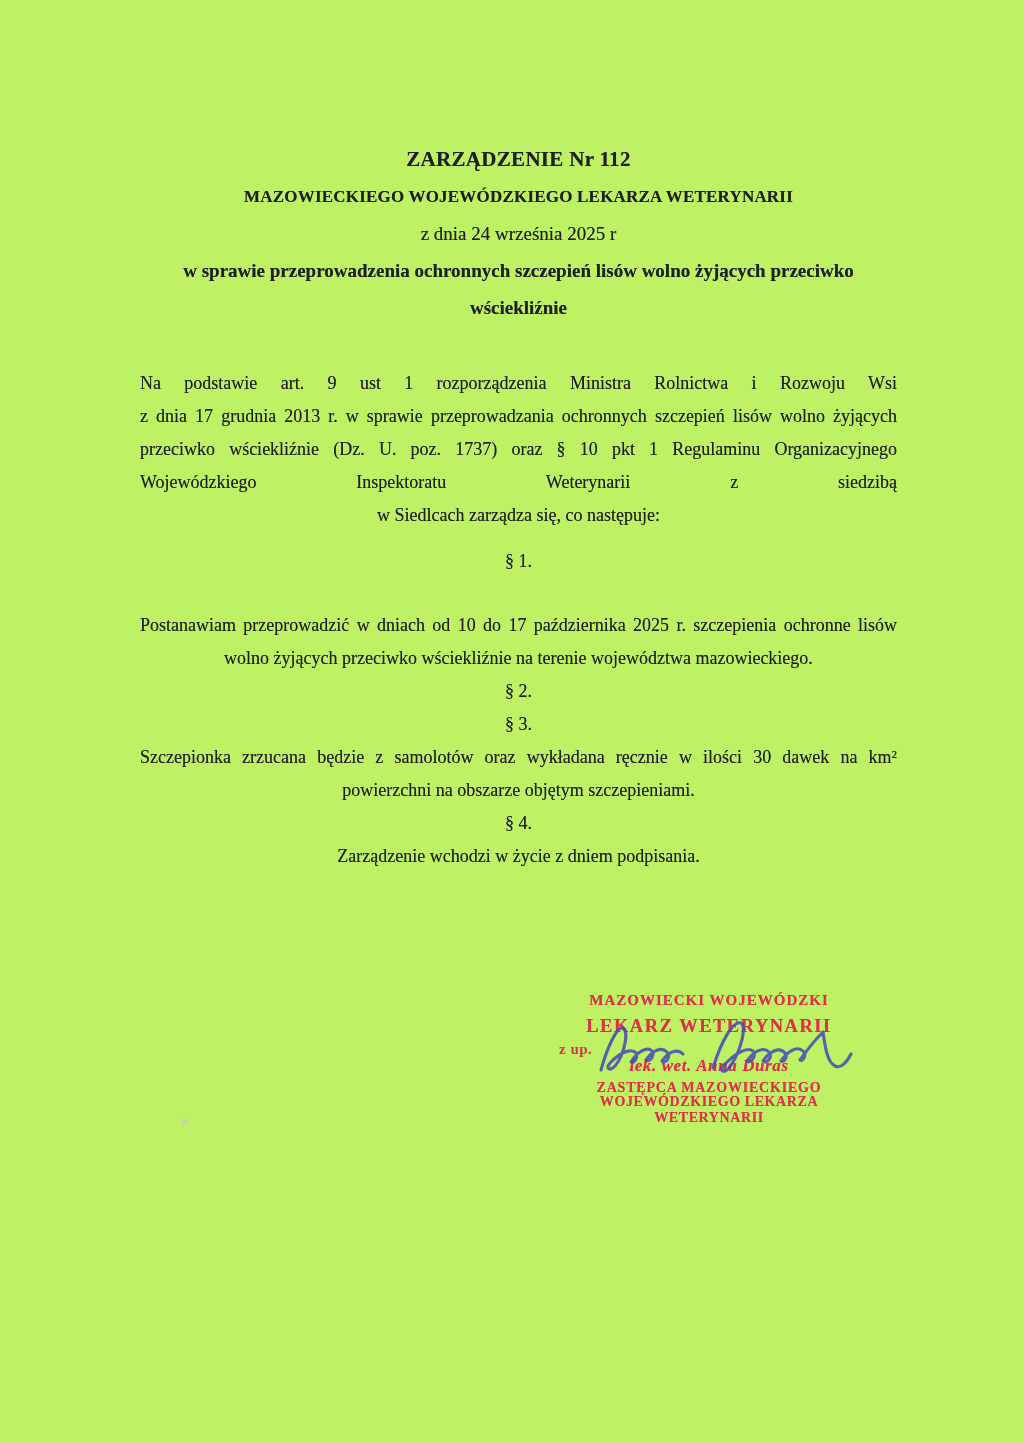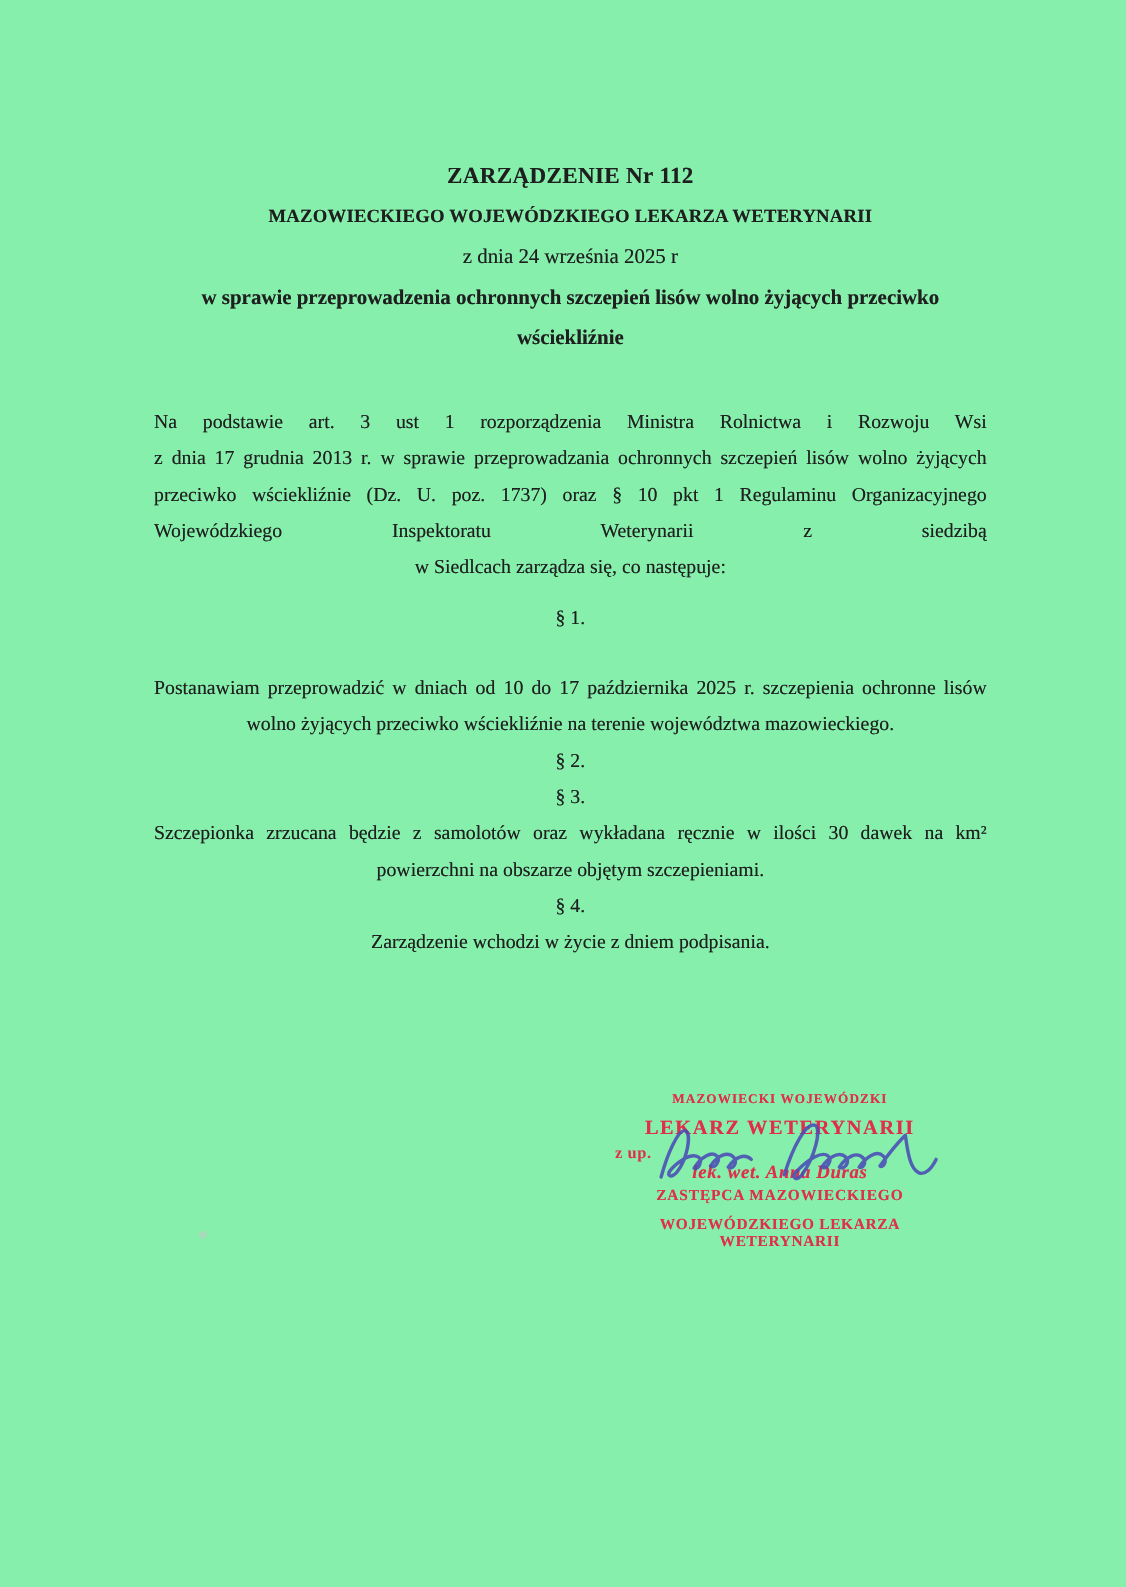--- a/index.html
+++ b/index.html
@@ -1,19 +1,19 @@
 <!DOCTYPE html>
 <html lang="pl"><head>
 <meta charset="utf-8">
 <style>
   html,body{margin:0;padding:0;background:#ffffff;}
   .page{
     position:relative;
     width:1024px;height:1443px;
-    background:#86efac;
+    background:#bef264;
     overflow:hidden;
     font-family:"Liberation Serif","DejaVu Serif",serif;
     color:#1f1f1f;
   }
   
   .column{
     position:absolute;
     left:140px;top:141px;width:757px;
   }
   
@@ -32,34 +32,34 @@
   }
   .mark-1{margin-top:13px;margin-bottom:31px;}
   .scan-text{text-shadow:0 0 .4px rgba(20,20,20,.55);}
   
   .signature-block{
     position:absolute;left:553px;top:992px;width:312px;height:130px;
     font-family:"Liberation Serif","DejaVu Serif",serif;
   }
   .stamp-red{color:#e02e4d;}
   .stamp-line1{position:absolute;top:0;width:100%;text-align:center;
-    font-size:12px;font-weight:bold;letter-spacing:1px;
+    font-size:15px;font-weight:bold;letter-spacing:1px;
     text-shadow:0 0 .5px rgba(224,46,77,.6);}
   .stamp-line2{position:absolute;top:24px;width:100%;text-align:center;
     font-size:18.5px;font-weight:bold;letter-spacing:1.5px;
     text-shadow:0 0 .5px rgba(224,46,77,.6);}
   .on-behalf{position:absolute;left:6px;top:49px;
     font-size:15px;font-weight:bold;letter-spacing:.5px;}
   .signer-name{position:absolute;top:64px;width:100%;text-align:center;
     font-size:17px;font-weight:bold;font-style:italic;letter-spacing:.6px;
     text-shadow:0 0 .5px rgba(224,46,77,.6);}
   .deputy1{position:absolute;top:88px;width:100%;text-align:center;
     font-size:14px;font-weight:bold;letter-spacing:.8px;
     text-shadow:0 0 .4px rgba(224,46,77,.5);}
-  .deputy2{position:absolute;top:114px;width:100%;text-align:center;
+  .deputy2{position:absolute;top:102px;width:100%;text-align:center;
     font-size:14px;font-weight:bold;letter-spacing:.6px;
     text-shadow:0 0 .4px rgba(224,46,77,.5);}
   .signature-svg{position:absolute;left:42px;top:22px;z-index:3;}
   
   .scan-dot{
     position:absolute;left:181px;top:1119px;width:7px;height:7px;
     background:#c7c7c7;border-radius:50%;opacity:.55;
   }
 </style>
 </head>
@@ -71,21 +71,21 @@
 
     <header class="doc-header">
       <div class="h-title">ZARZĄDZENIE Nr 112</div>
       <div class="h-authority">MAZOWIECKIEGO WOJEWÓDZKIEGO LEKARZA WETERYNARII</div>
       <div class="h-date">z dnia 24 września 2025 r</div>
       <div class="h-subject">w sprawie przeprowadzenia ochronnych szczepień lisów wolno żyjących przeciwko</div>
       <div class="h-subject">wściekliźnie</div>
     </header>
 
     <div class="para intro">
-      <div class="jline">Na podstawie art. 3 ust 1 rozporządzenia Ministra Rolnictwa i Rozwoju Wsi</div>
+      <div class="jline">Na podstawie art. 9 ust 1 rozporządzenia Ministra Rolnictwa i Rozwoju Wsi</div>
       <div class="jline">z dnia 17 grudnia 2013 r. w sprawie przeprowadzania ochronnych szczepień lisów wolno żyjących</div>
       <div class="jline">przeciwko wściekliźnie (Dz. U. poz. 1737) oraz § 10 pkt 1 Regulaminu Organizacyjnego</div>
       <div class="jline">Wojewódzkiego Inspektoratu Weterynarii z siedzibą</div>
       <div class="lline">w Siedlcach zarządza się, co następuje:</div>
     </div>
 
     <div class="section-mark mark-1">§ 1.</div>
     <div class="para">
       <div class="jline">Postanawiam przeprowadzić w dniach od 10 do 17 października 2025 r. szczepienia ochronne lisów</div>
       <div class="lline">wolno żyjących przeciwko wściekliźnie na terenie województwa mazowieckiego.</div>

